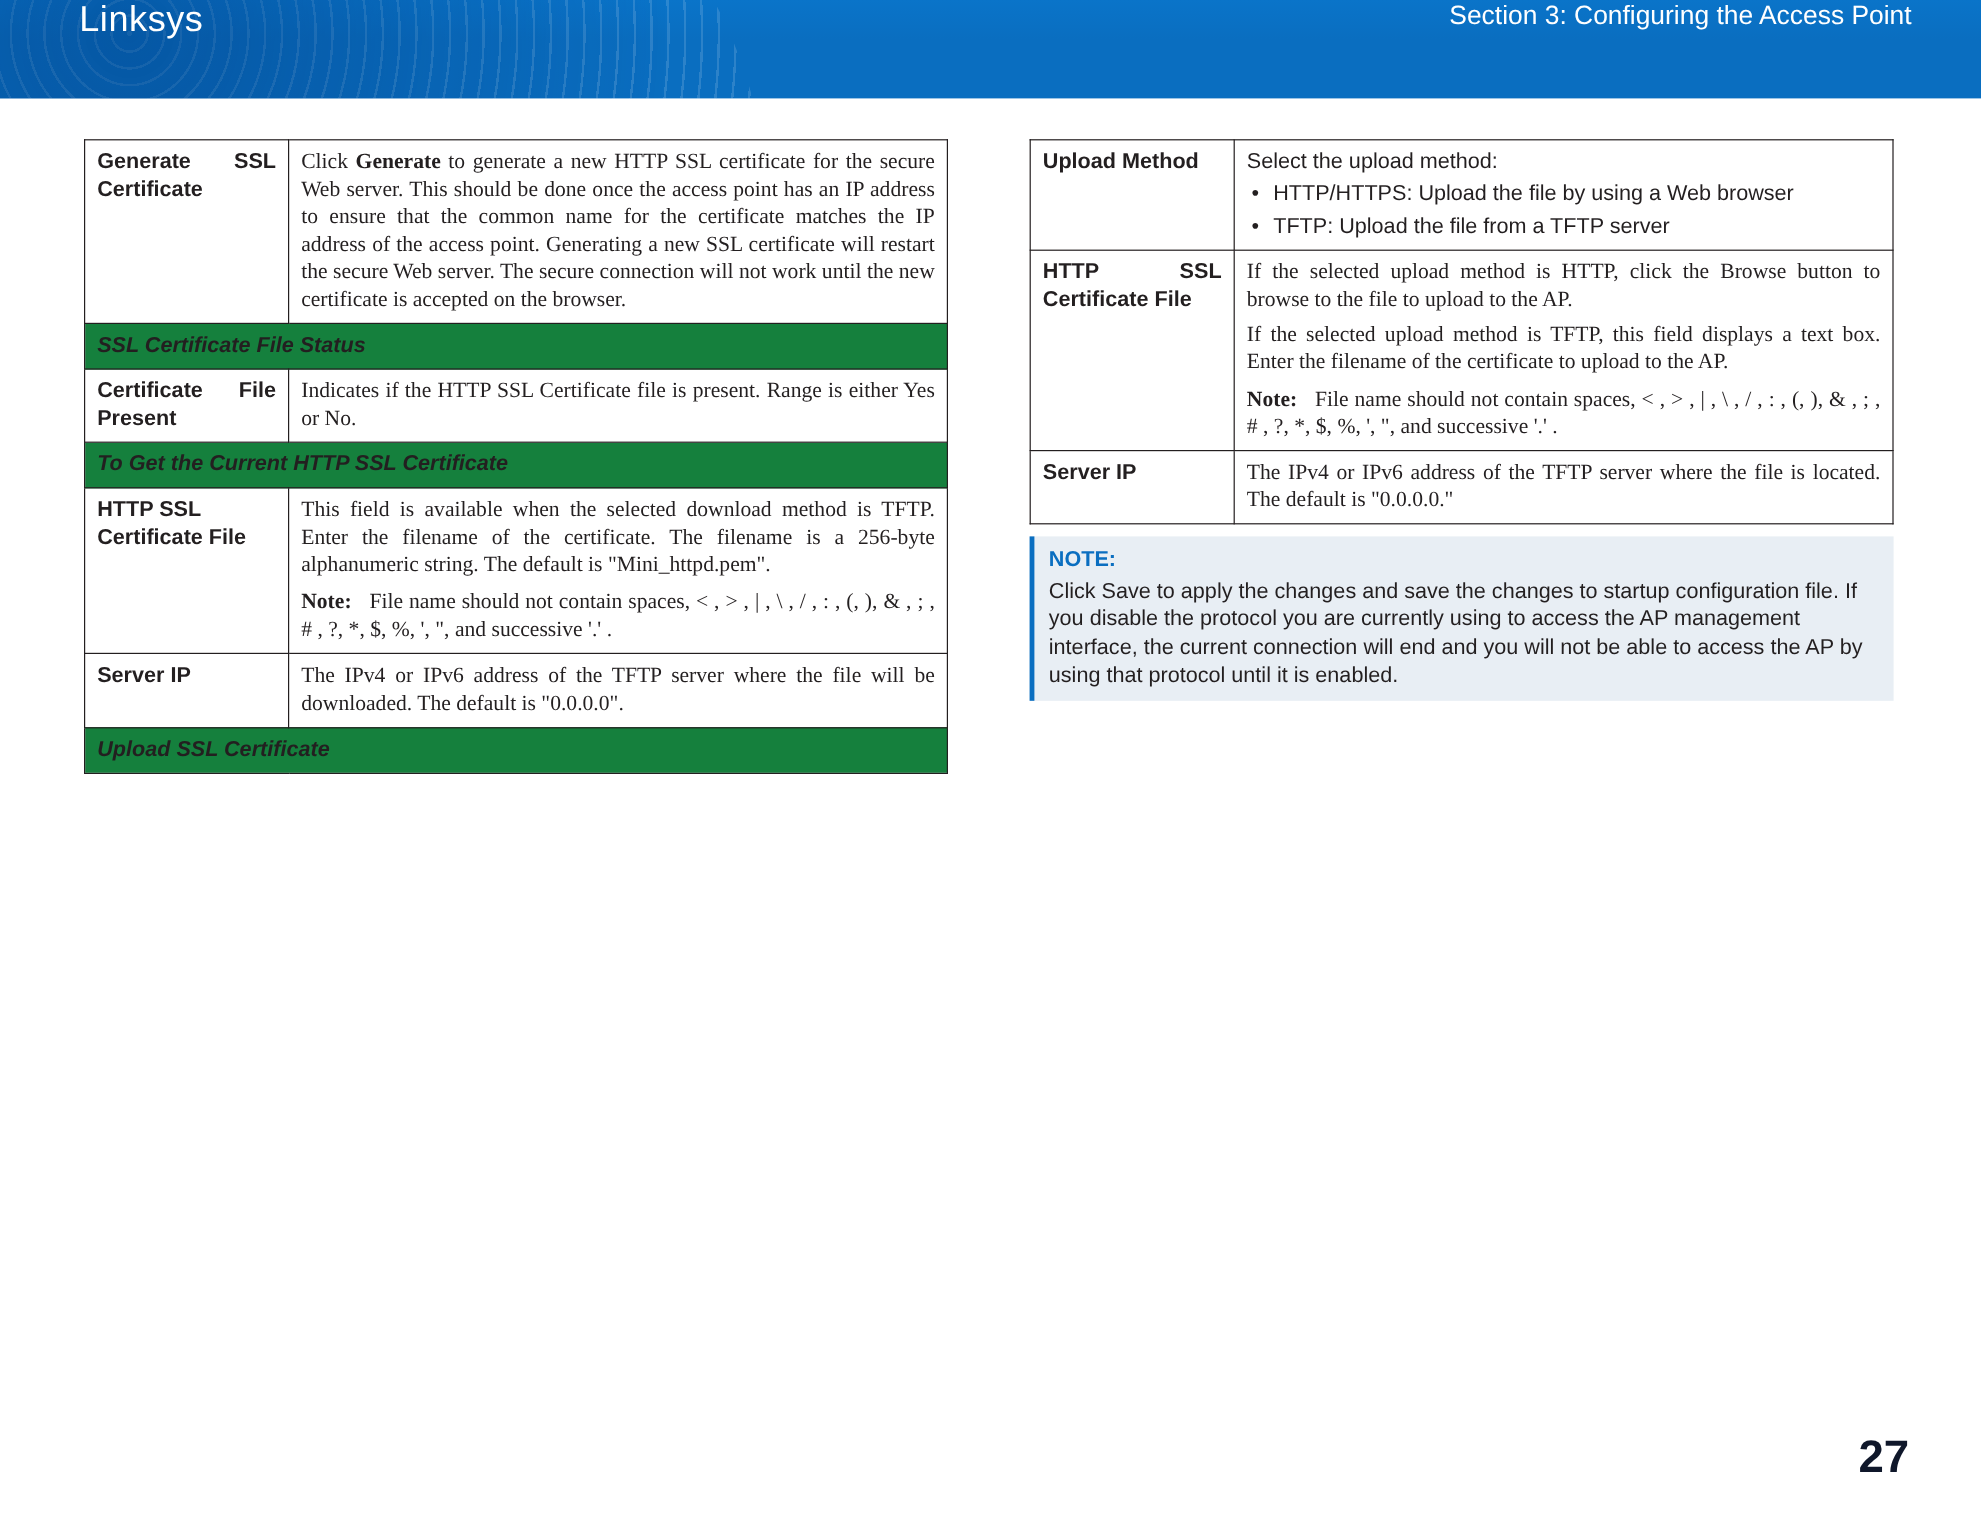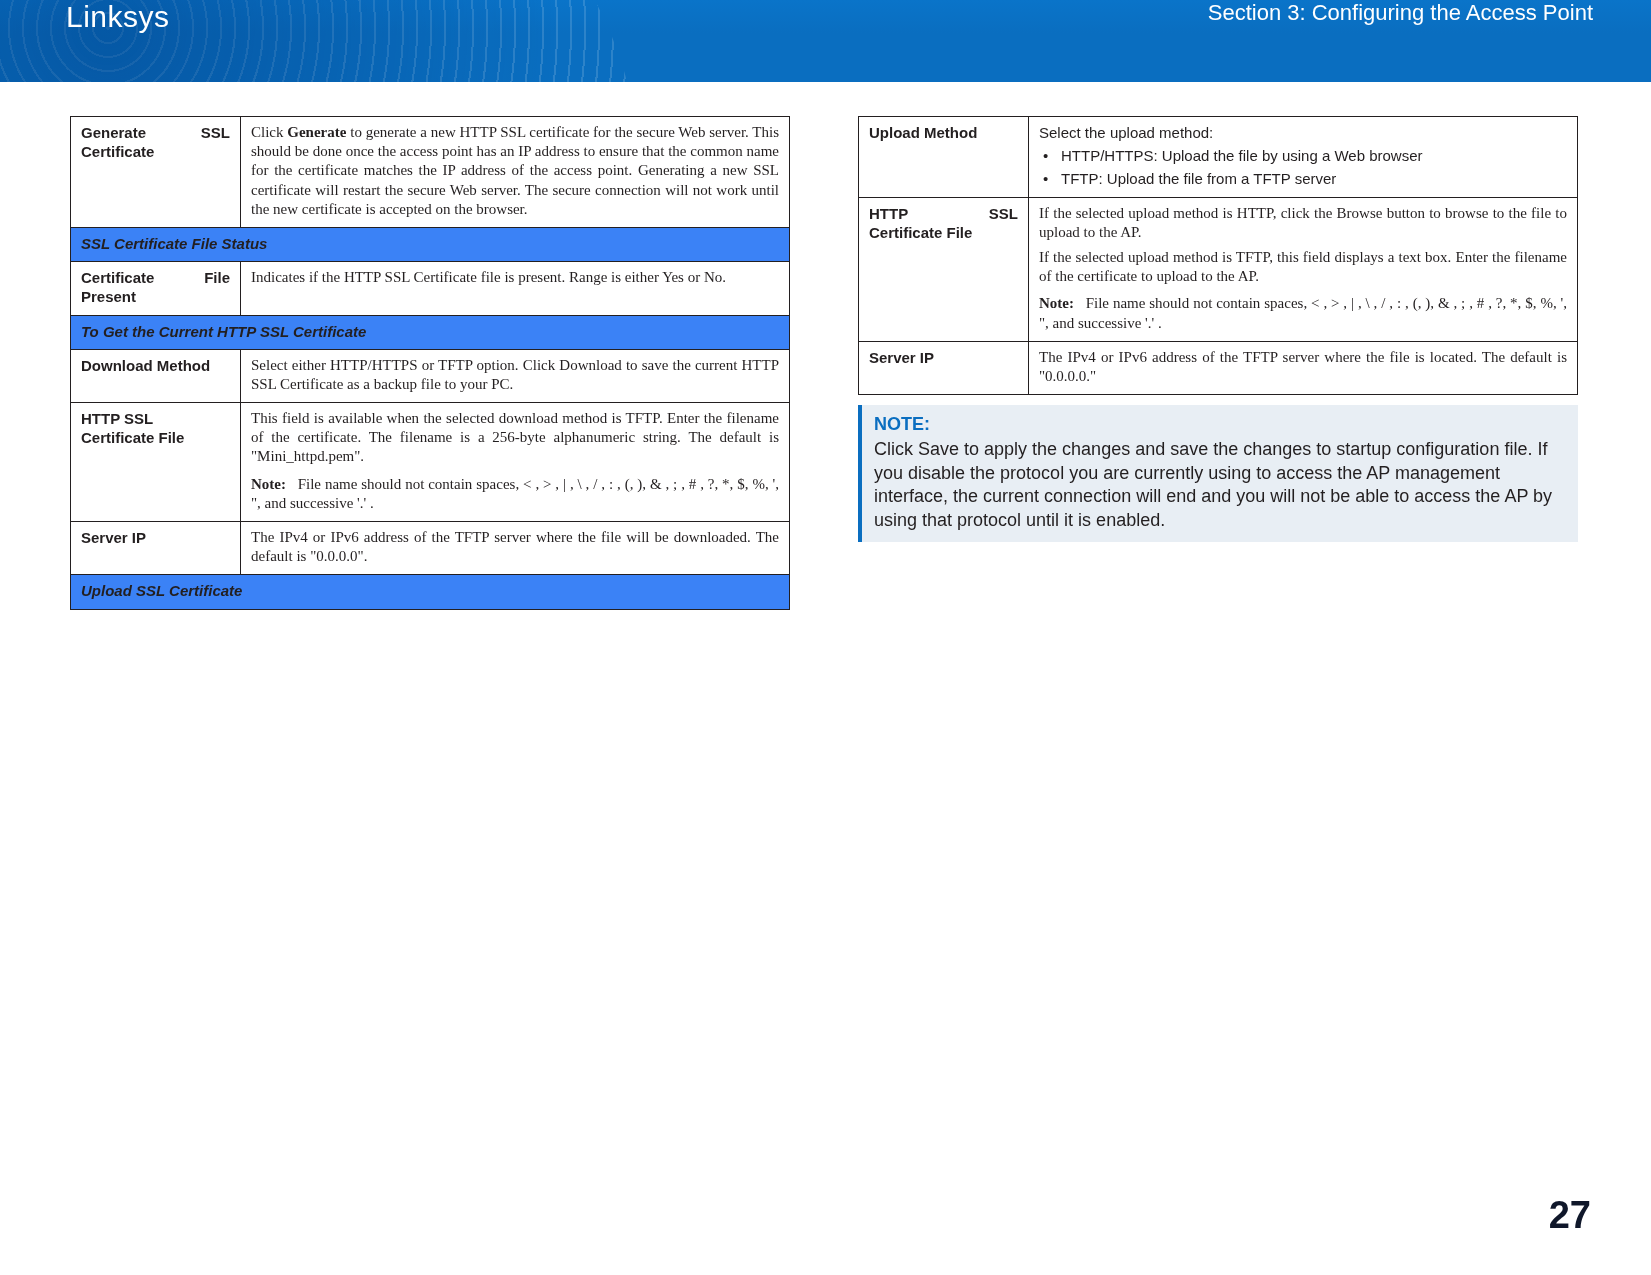--- a/index.html
+++ b/index.html
@@ -60,27 +60,27 @@
   table.doc {
     border-collapse: collapse;
     width: 100%;
     table-layout: fixed;
     border: 1.5px solid #231f20;
   }
   table.doc td, table.doc th {
     border: 1.5px solid #231f20;
     padding: 6px 10px 8px 10px;
     vertical-align: top;
-    font-size: 15px;
+    font-size: 18px;
     line-height: 1.28;
   }
   table.doc col.label { width: 170px; }
   table.doc td.label { font-weight: 700; }
   table.doc td.section {
-    background: #3b82f6;
+    background: #15803d;
     font-weight: 700;
     font-style: italic;
   }
   .justify { text-align: justify; font-family: Liberation Serif, serif; }
   .note-inline { margin-top: 8px; }
   .note-inline .tag { font-weight: 700; }
   ul.bullets {
     list-style: none;
     margin: 4px 0 0 0;
   }
@@ -165,24 +165,20 @@
         </td>
         <td class="justify">Indicates if the HTTP SSL Certificate file is present. Range is either Yes or No.</td>
       </tr>
 
 
 
       <tr>
         <td class="section" colspan="2">To Get the Current HTTP SSL Certificate</td>
       </tr>
 
-      <tr>
-        <td class="label">Download Method</td>
-        <td class="justify">Select either HTTP/HTTPS or TFTP option. Click Download to save the current HTTP SSL Certificate as a backup file to your PC.</td>
-      </tr>
 
       <tr>
         <td class="label">HTTP SSL Certificate File</td>
         <td class="justify">
           <span>This field is available when the selected download method is TFTP. Enter the filename of the certificate. The filename is a 256-byte alphanumeric string. The default is "Mini_httpd.pem".</span>
           <div class="note-inline"><span class="tag">Note:</span>&nbsp;&nbsp;&nbsp;<span>File name should not contain spaces, &lt; , &gt; , | , \ , / , : , (, ), &amp; , ; , # , ?, *, $, %, ', ", and successive '.' .</span></div>
         </td>
       </tr>
 
       <tr>

